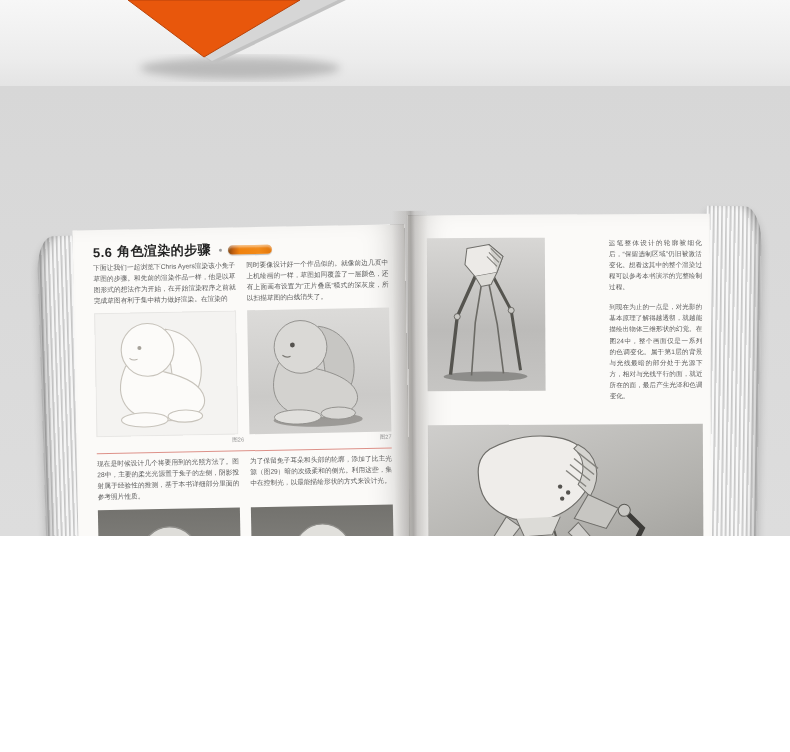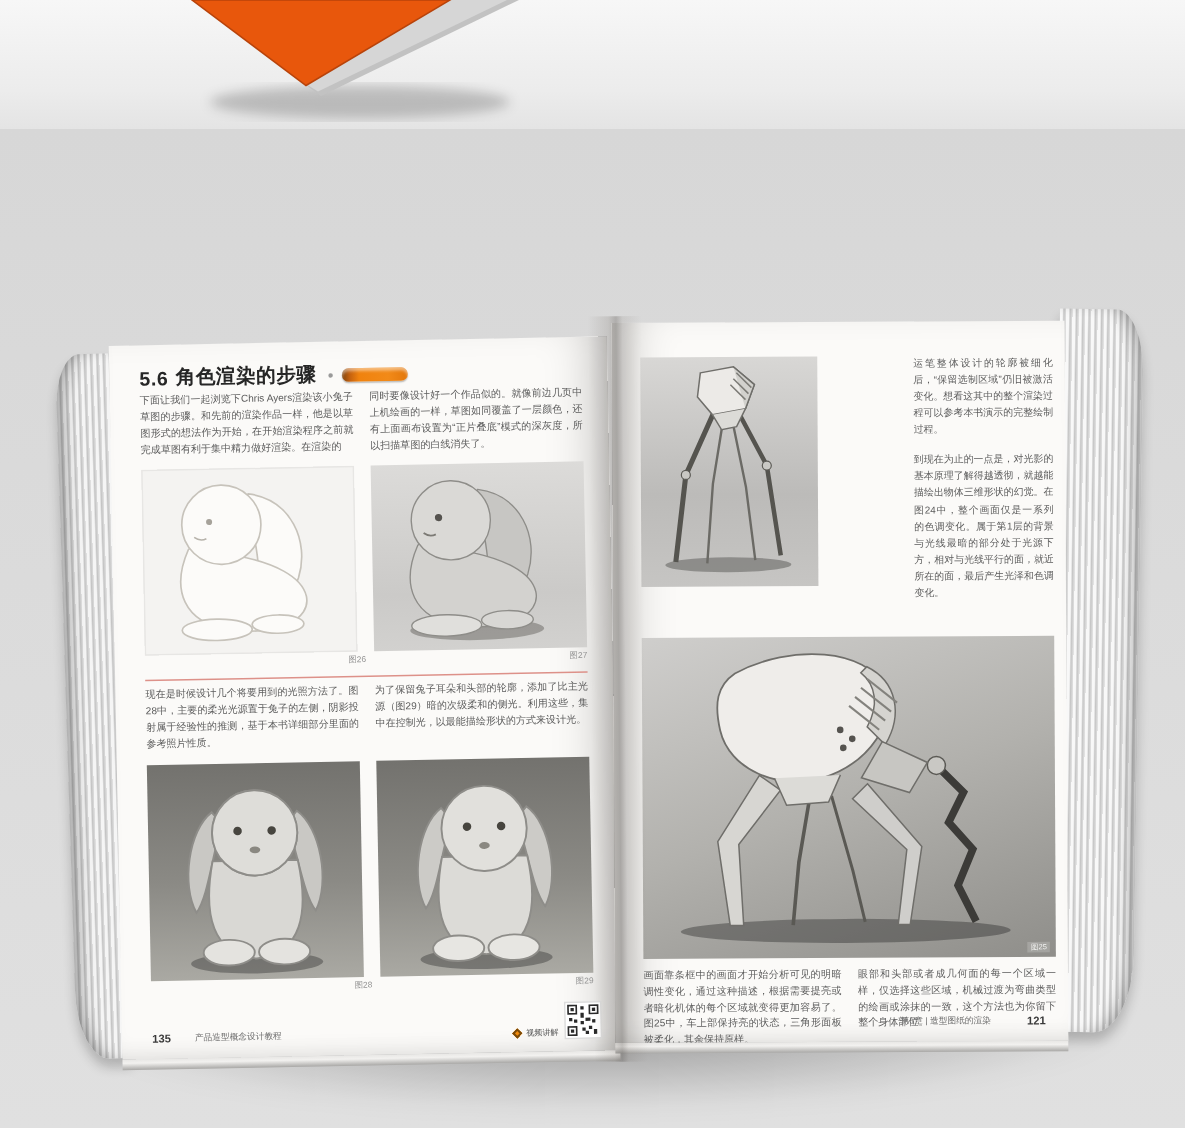--- a/index.html
+++ b/index.html
@@ -1,16 +1,16 @@
 <!DOCTYPE html>
 <html><head>
 <meta charset="utf-8">
 <style>
   html,body{margin:0;padding:0;}
-  #canvas{position:relative;width:790px;height:752px;overflow:hidden;
+  #canvas{position:relative;width:790px;height:536px;overflow:hidden;
           font-family:"Liberation Sans","DejaVu Sans",sans-serif;background:#6d28d9;}
 
   
   .photo-top{position:absolute;left:0;top:0;width:790px;height:86px;
              background:linear-gradient(180deg,#f7f7f7 0%,#ececec 70%,#e4e4e4 100%);}
   
   .photo-main{position:absolute;left:0;top:86px;width:790px;height:666px;
               background:linear-gradient(180deg,#d7d7d7 0%,#dbdbdb 45%,#e0e0e0 100%);}
 
   

